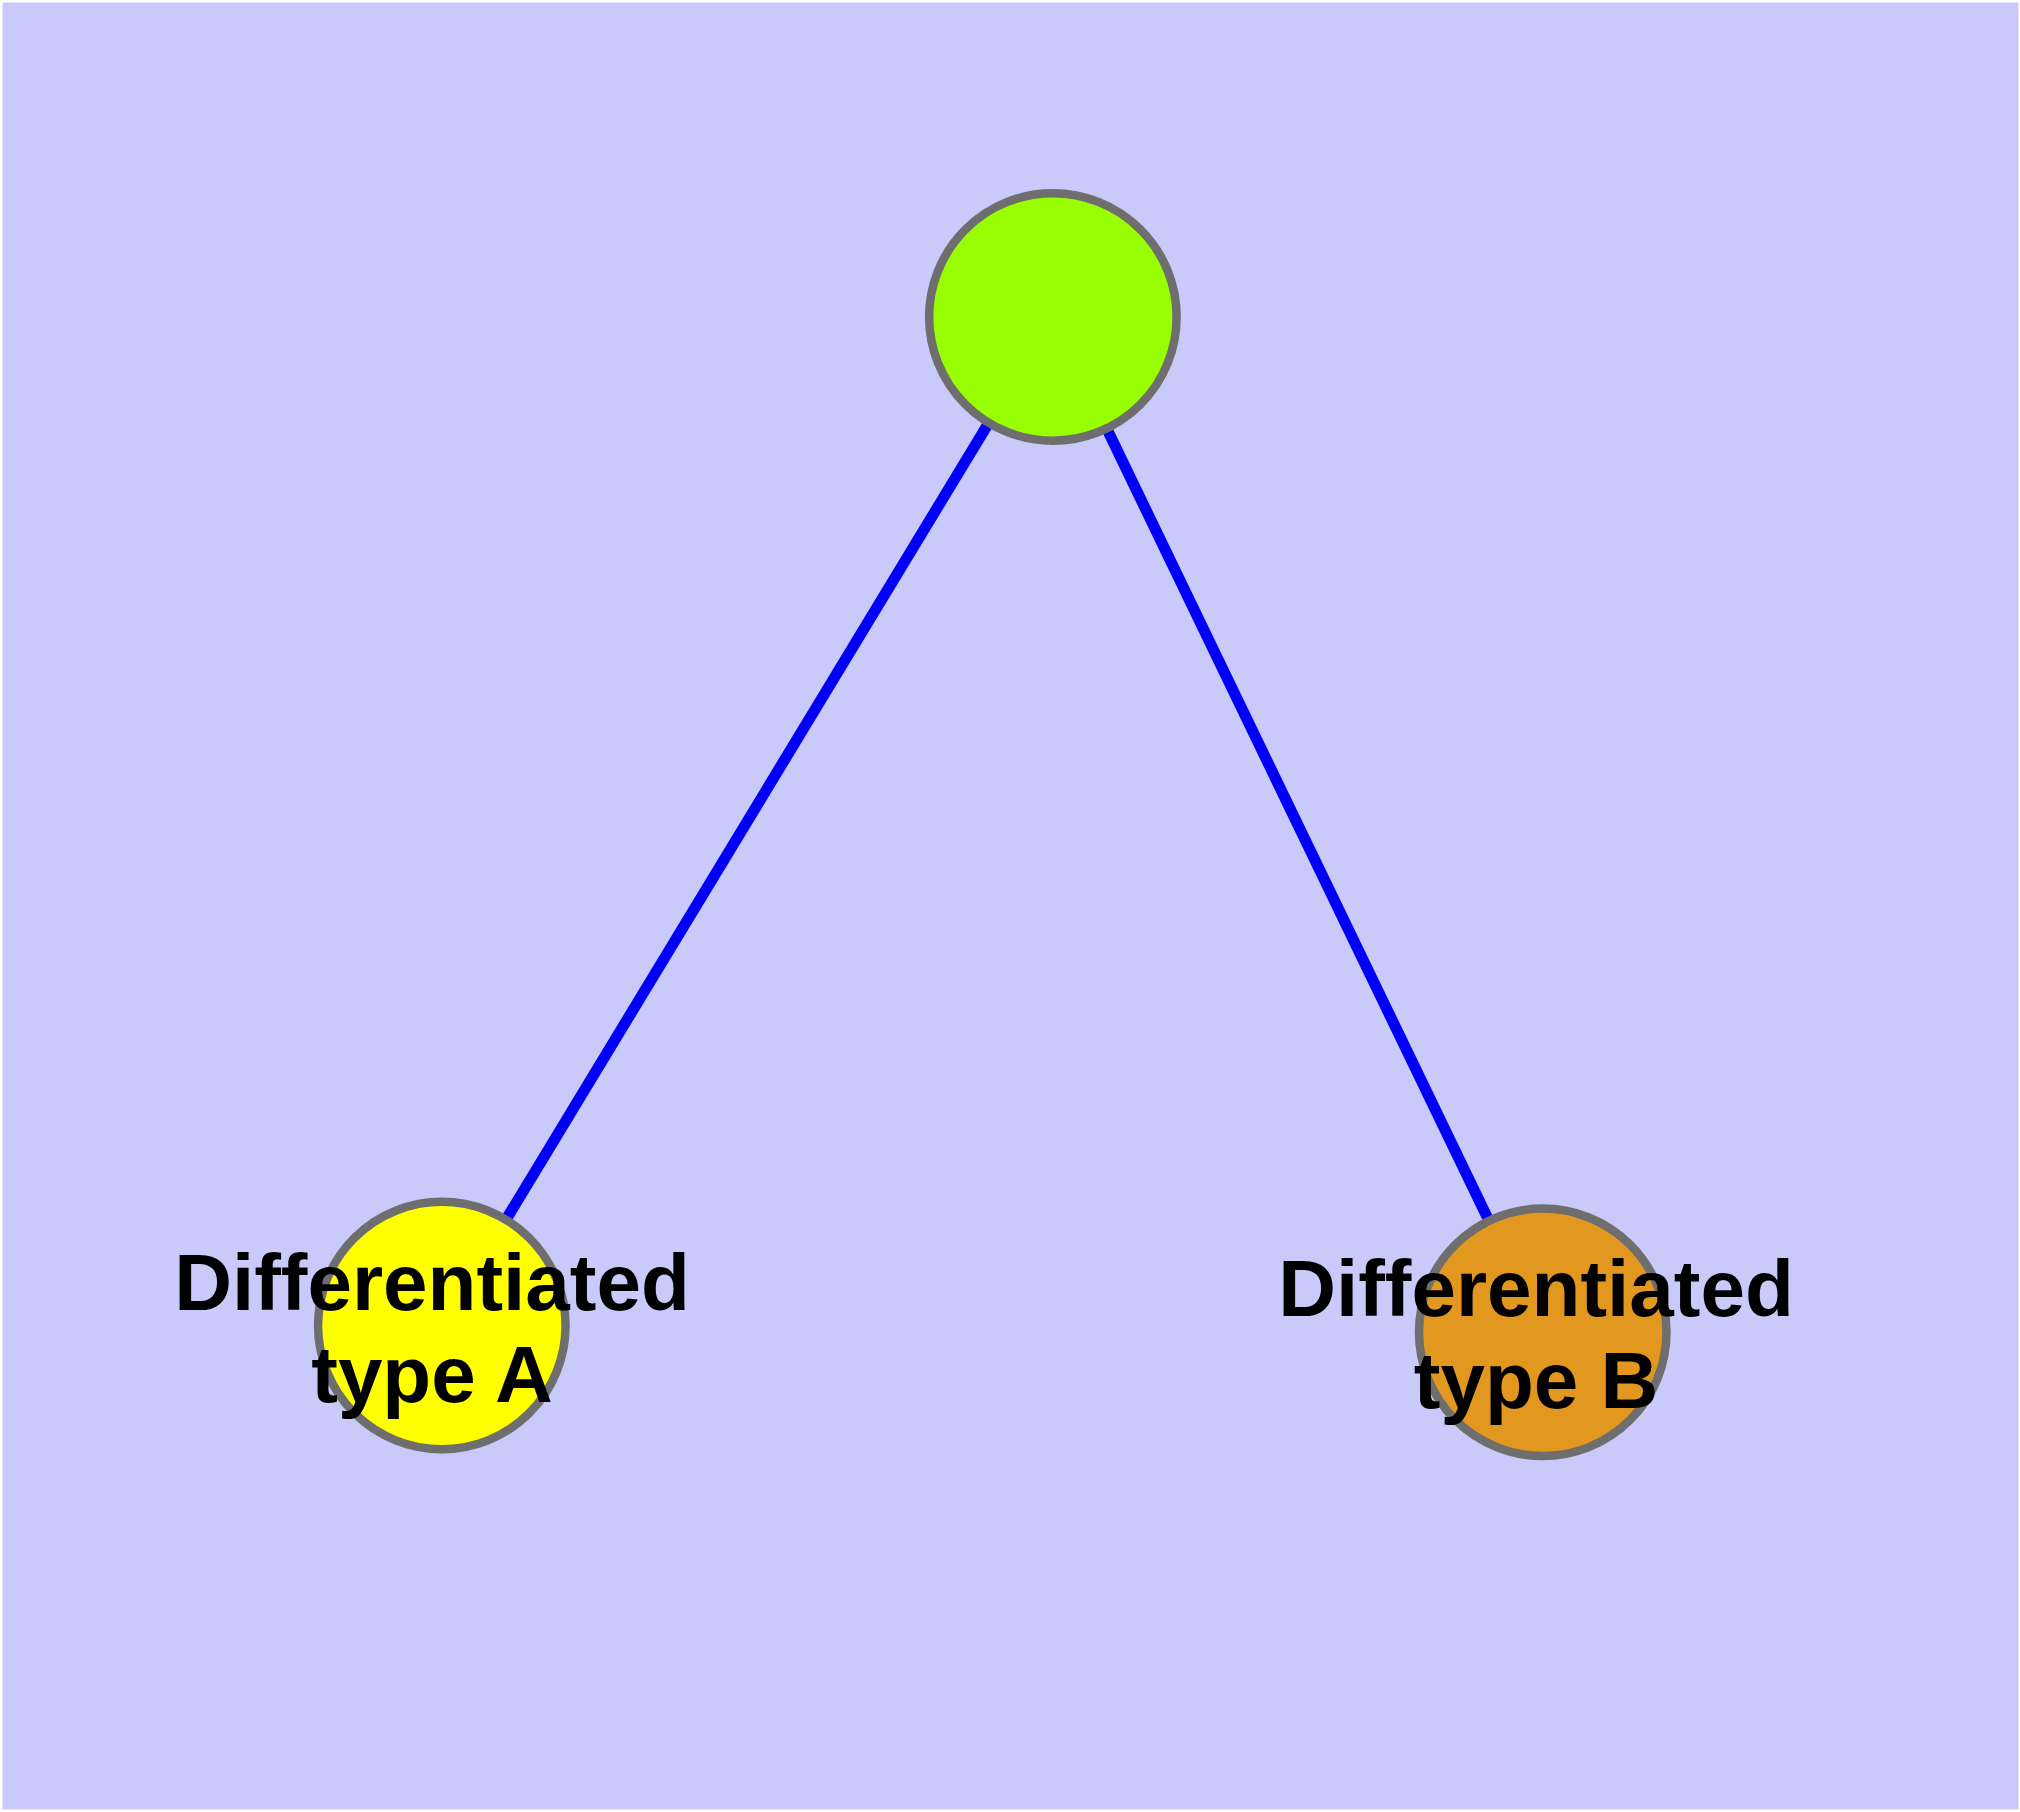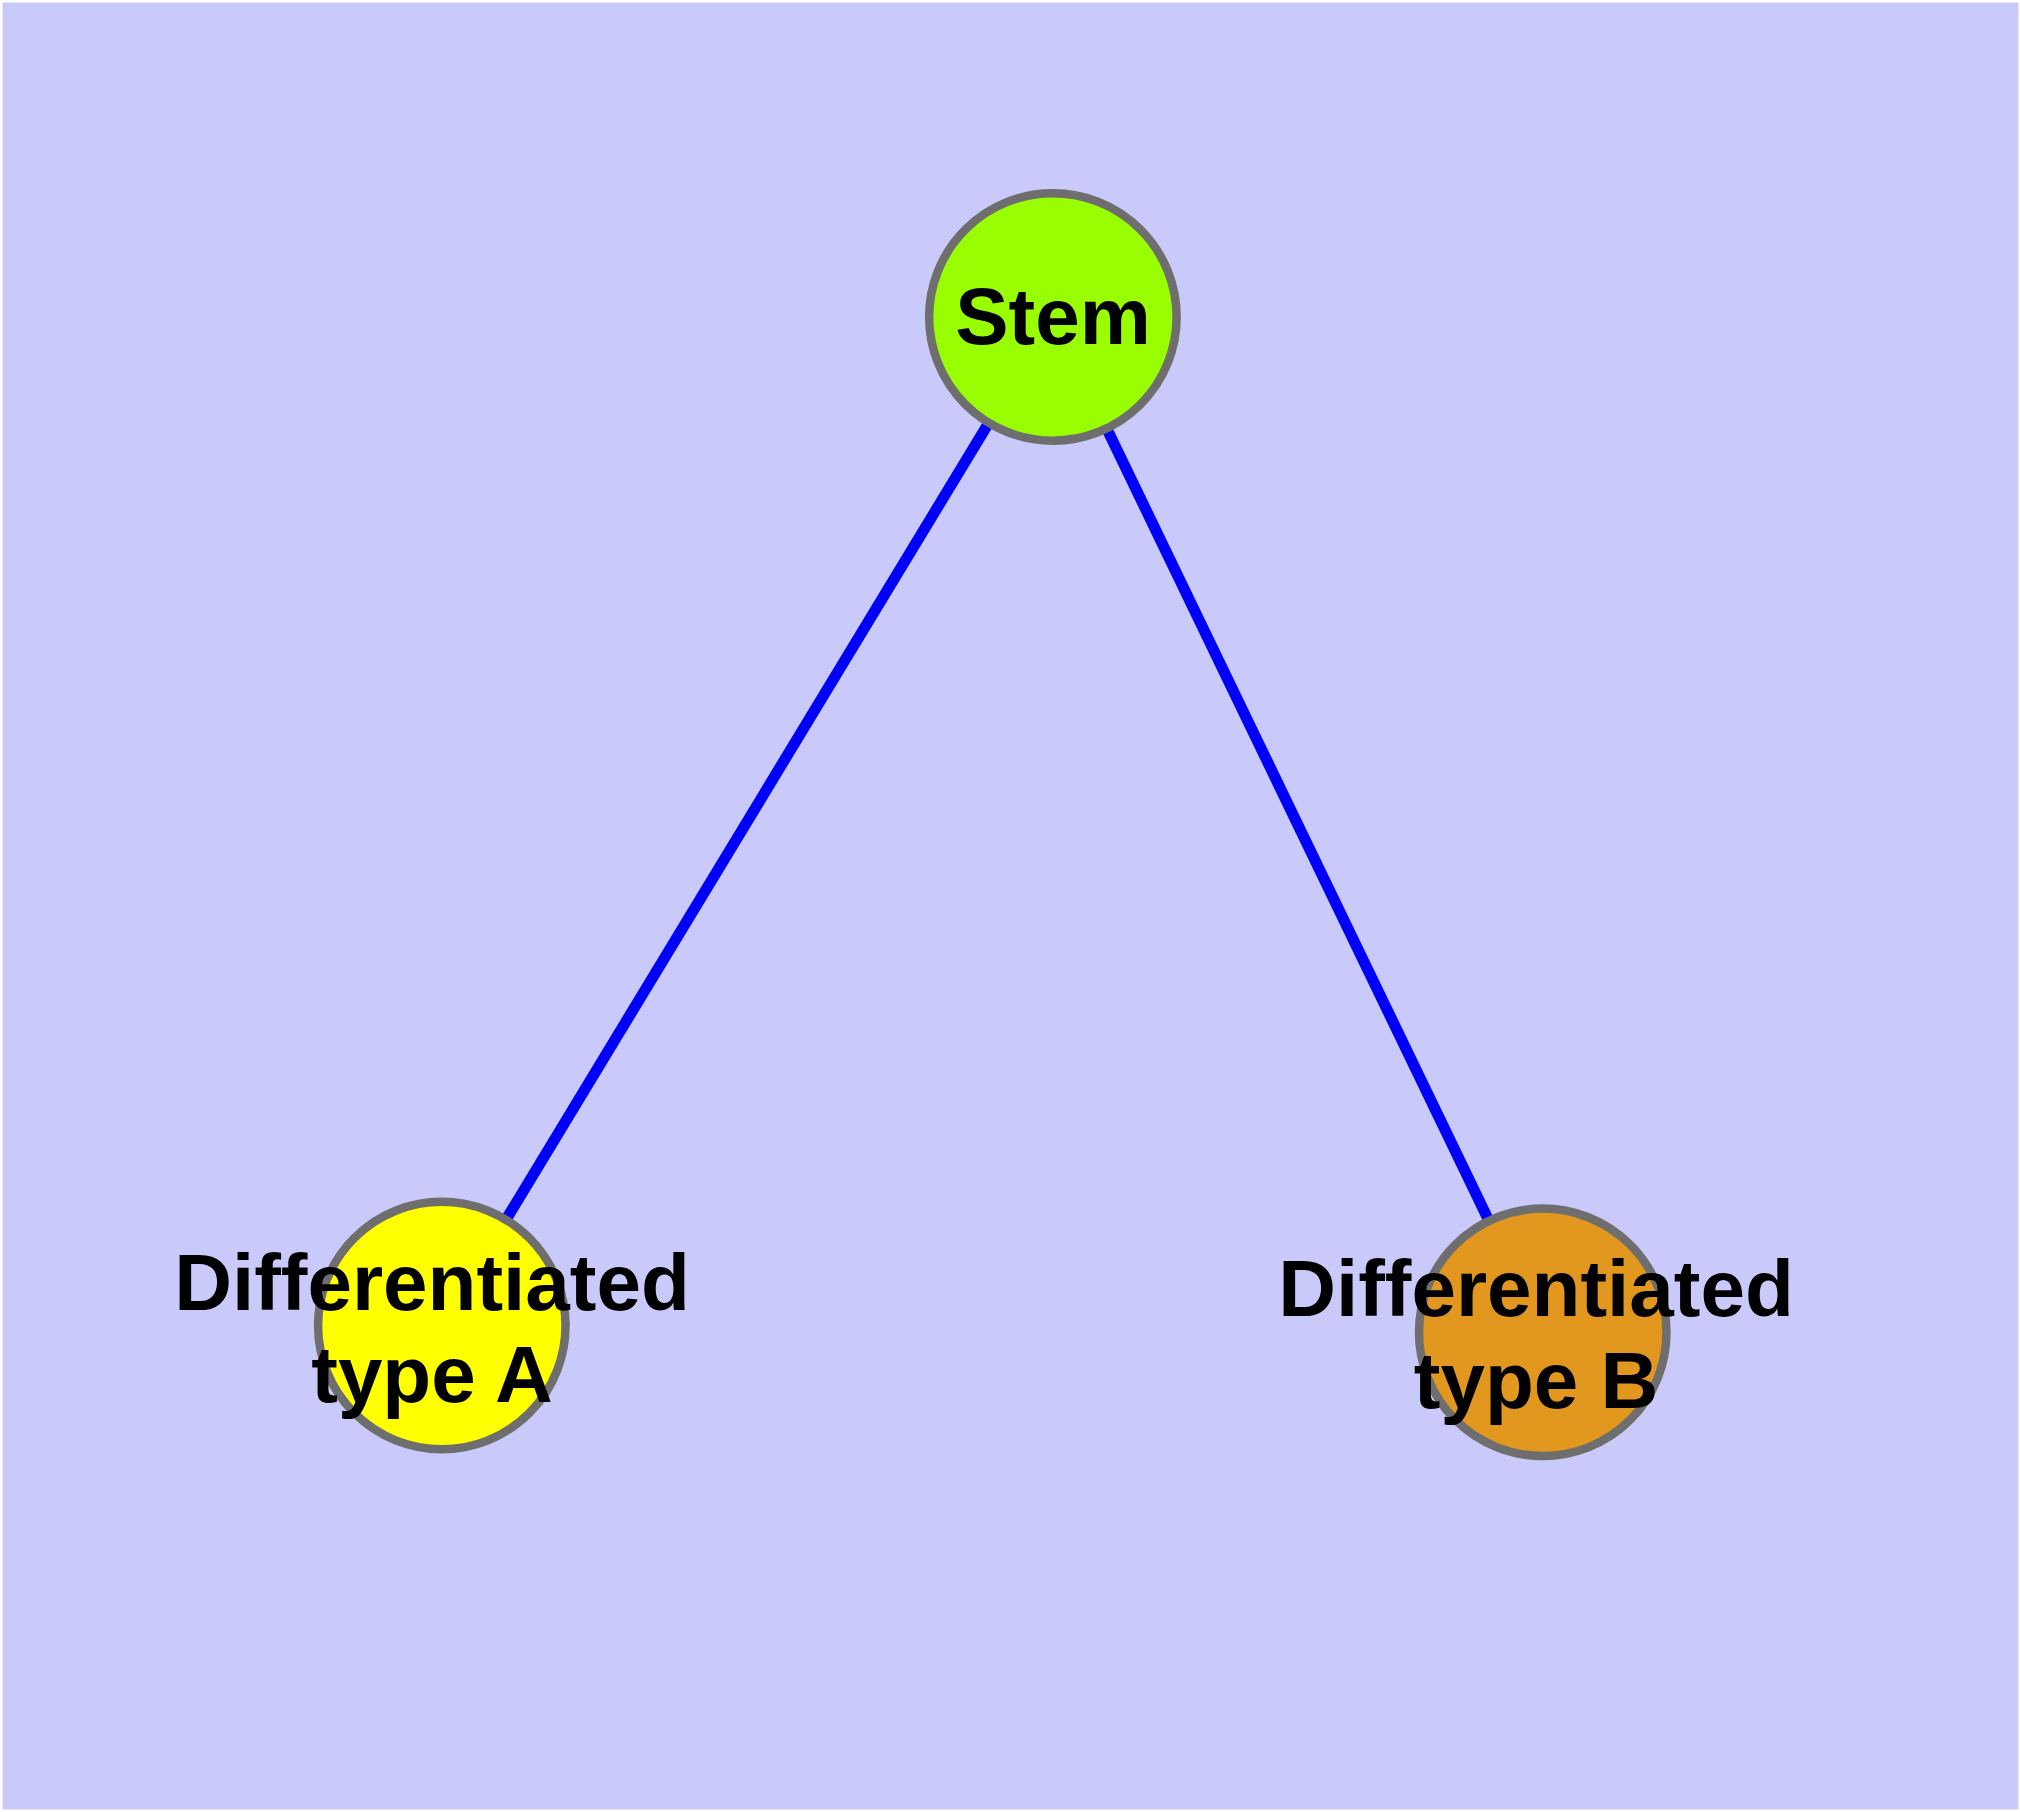--- a/index.html
+++ b/index.html
@@ -50,21 +50,20 @@
   <svg class="edges-layer" width="2021" height="1812" viewBox="0 0 2384 2138">
 
     <line class="edge" x1="1242" y1="374" x2="521" y2="1564" stroke="#0000FA"></line>
     <line class="edge" x1="1242" y1="374" x2="1820" y2="1572" stroke="#0000FA"></line>
 
     <circle class="node-circle" cx="1242" cy="374" r="146" fill="#9AFE02" stroke="#6E6E6E"></circle>
     <circle class="node-circle" cx="521" cy="1564" r="146" fill="#FFFF00" stroke="#6E6E6E"></circle>
     <circle class="node-circle" cx="1820" cy="1572" r="146" fill="#E2971F" stroke="#6E6E6E"></circle>
   </svg>
 
-  <div class="node-label" style="left: 1053px; top: 317px;">Stem</div>
 
   <div class="node-label" style="left: 432px; top: 1329px;">Differentiated
 type A</div>
 
   <div class="node-label" style="left: 1536px; top: 1335px;">Differentiated
 type B</div>
 
 </div>
 
 

